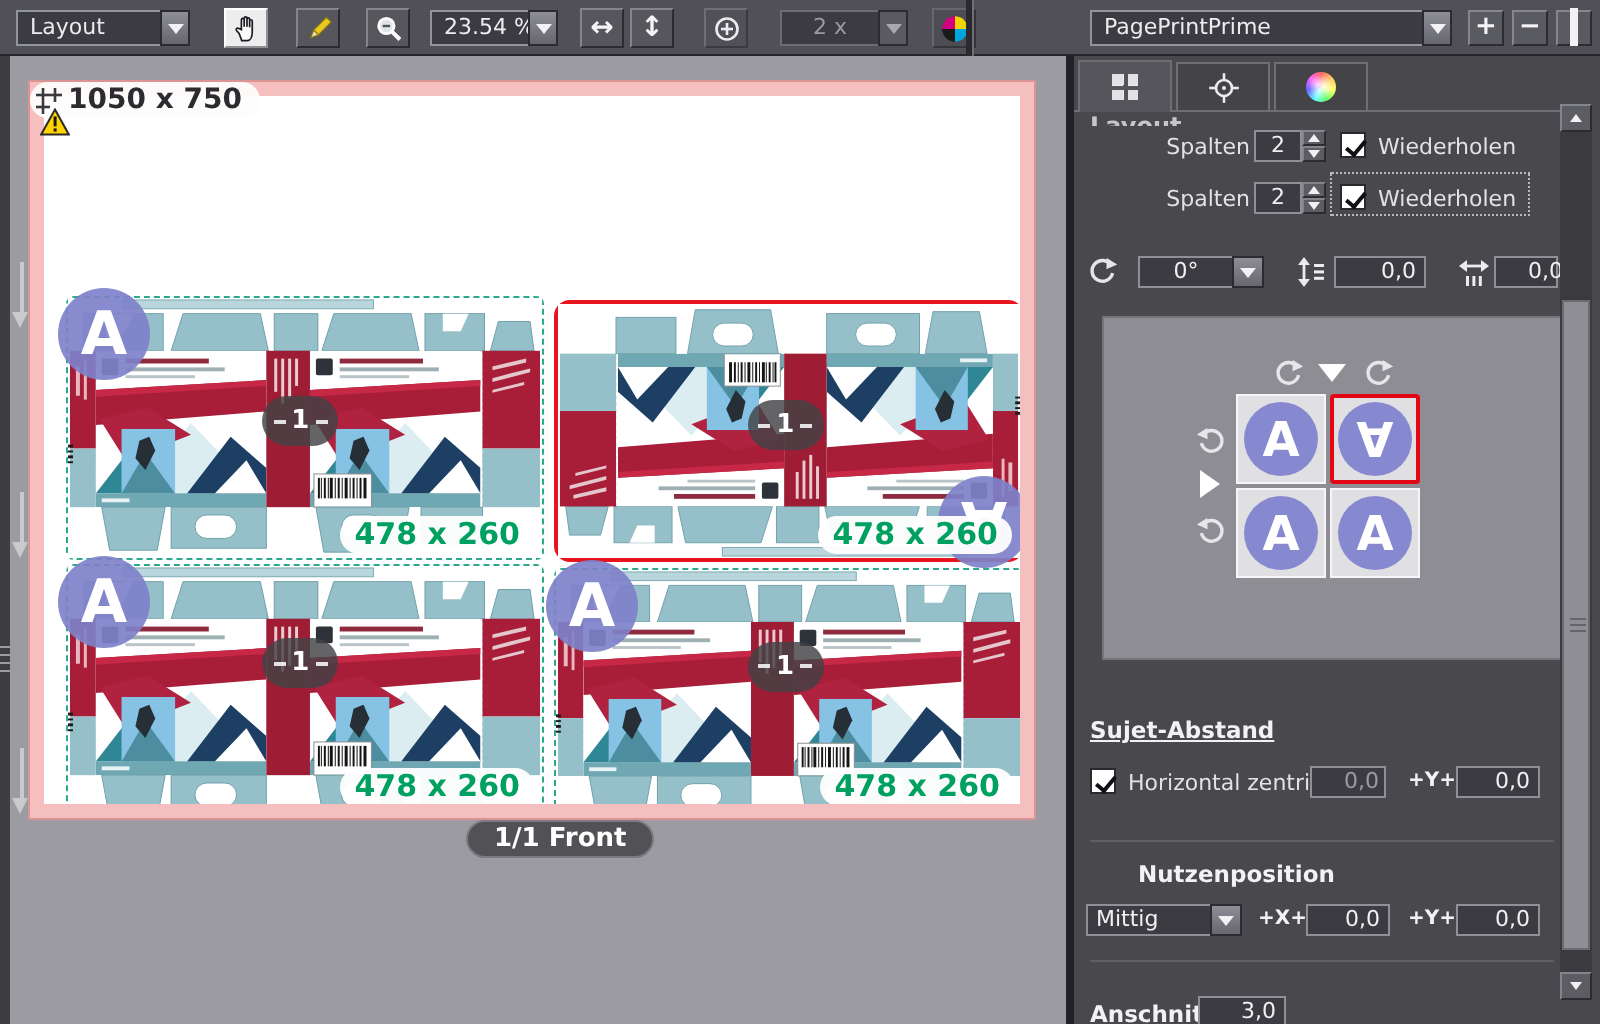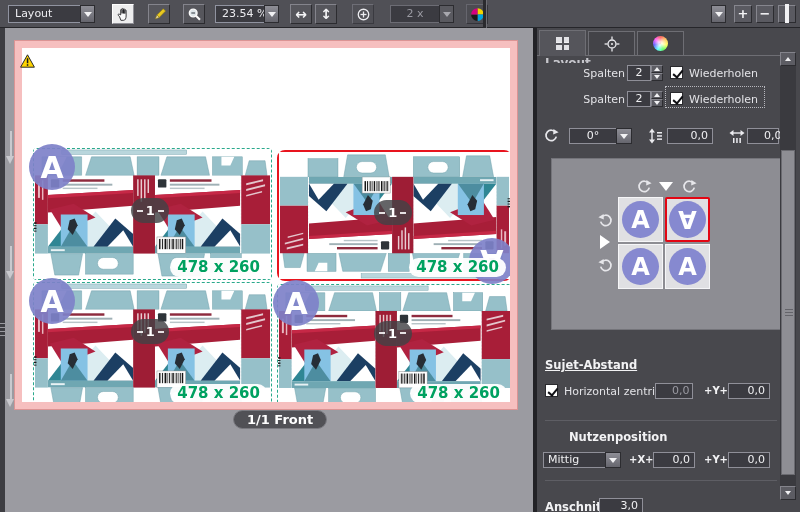--- a/index.html
+++ b/index.html
@@ -299,20 +299,21 @@
       <svg width="15" height="15" viewBox="0 0 16 16">
         <path d="M8 8 L8 1.2 A6.8 6.8 0 0 1 14.8 8 Z" fill="#f2d500"></path>
         <path d="M8 8 L14.8 8 A6.8 6.8 0 0 1 8 14.8 Z" fill="#00a5e0"></path>
         <path d="M8 8 L8 14.8 A6.8 6.8 0 0 1 1.2 8 Z" fill="#1a1a1a"></path>
         <path d="M8 8 L1.2 8 A6.8 6.8 0 0 1 8 1.2 Z" fill="#d4007f"></path>
       </svg>
     </div>
 
     <div class="tdivider"></div>
 
+    <div class="tfield" style="left:545px;width:167px;">PagePrintPrime</div>
     <div class="tarrow" style="left:711px;">
         <span class="tri-down"></span>
       </div>
     <div class="winbtn" style="left:734px;">+</div>
     <div class="winbtn" style="left:756px;">−</div>
     <div class="winbtn" style="left:778px;">
       <span class="maxglyph"></span>
     </div>
   </div>
 
@@ -382,20 +383,31 @@
           </div>
           <div class="one-badge" style="top:28%;">
               <span>1</span>
             </div>
           <div class="size-pill raised">478 x 260</div>
         </div>
 
       </div>
     </div>
 
+    <div class="sheet-label">
+      <svg width="13" height="13" viewBox="0 0 13 13">
+        <g stroke="#3a3a3e" stroke-width="1.3">
+          <line x1="3.5" y1="0" x2="3.5" y2="13"></line>
+            <line x1="0" y1="3.5" x2="13" y2="3.5"></line>
+          <line x1="9.5" y1="0" x2="9.5" y2="7"></line>
+            <line x1="0" y1="9.5" x2="7" y2="9.5"></line>
+        </g>
+      </svg>
+      <span>1050 x 750</span>
+    </div>
     <div class="warn">
       <svg width="15" height="14" viewBox="0 0 15 14">
         <polygon points="7.5,0.8 14.4,13.2 0.6,13.2" fill="#ffd400" stroke="#2a2a2a" stroke-width="1"></polygon>
         <rect x="6.8" y="4.2" width="1.5" height="5" fill="#1a1a1a"></rect>
         <rect x="6.8" y="10.2" width="1.5" height="1.6" fill="#1a1a1a"></rect>
       </svg>
     </div>
     <div class="front-badge">1/1 Front</div>
   </div>
 

